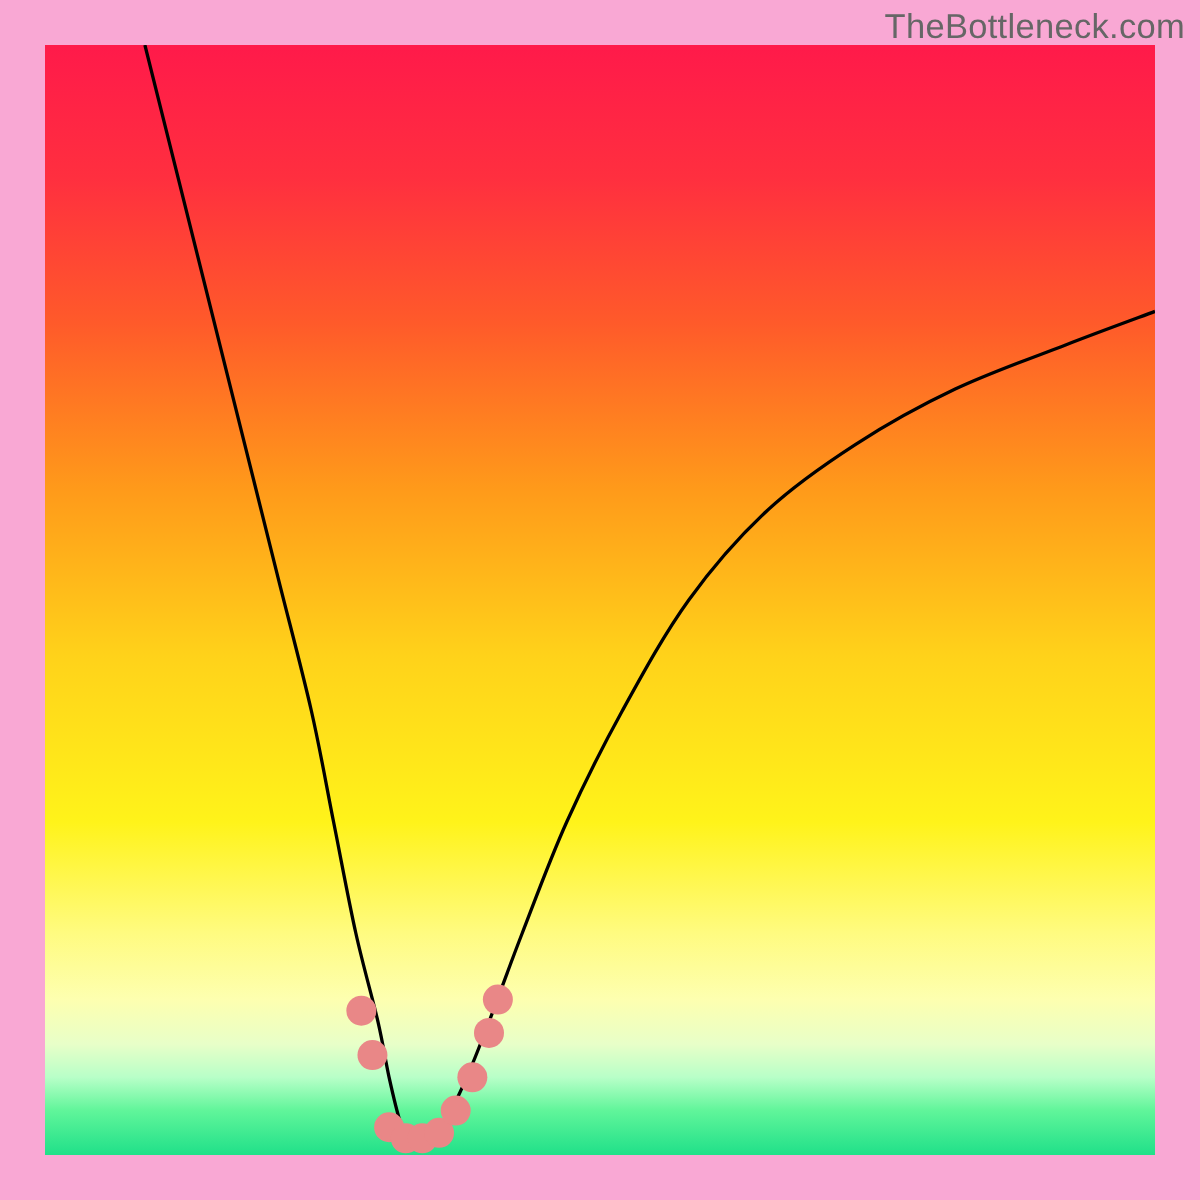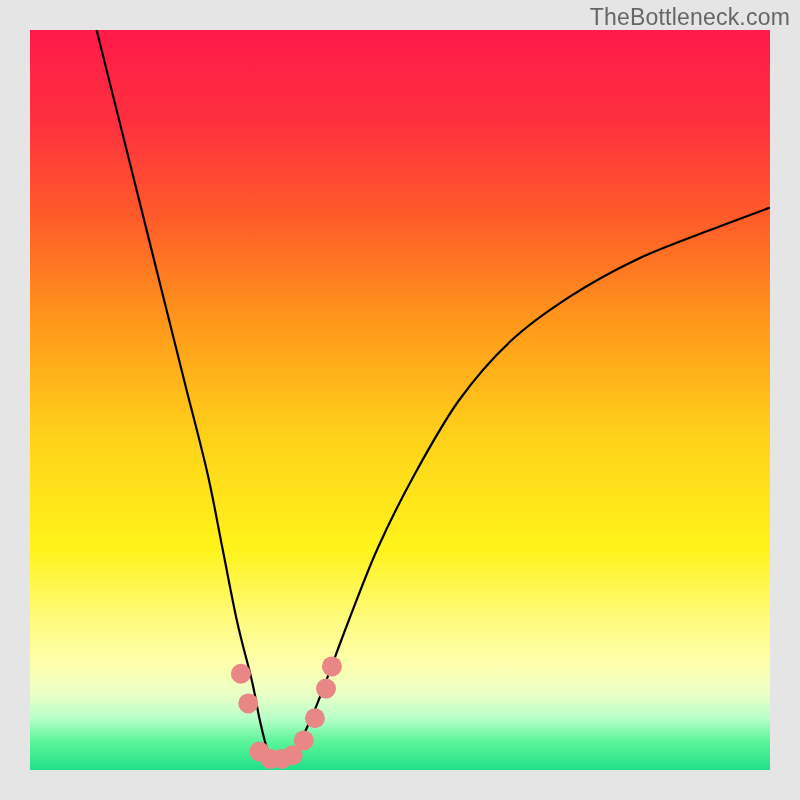--- a/index.html
+++ b/index.html
@@ -10,21 +10,21 @@
     background: #000;
     position: relative;
     font-family: Arial, sans-serif;
   }
   .frame {
     position: absolute;
     top: 0;
     left: 0;
     width: 800px;
     height: 800px;
-    background: #e5e5e5;
+    background: #f9a8d4;
   }
   .plot-area {
     position: absolute;
     top: 30px;
     left: 30px;
     width: 740px;
     height: 740px;
     overflow: hidden;
   }
   .watermark {

